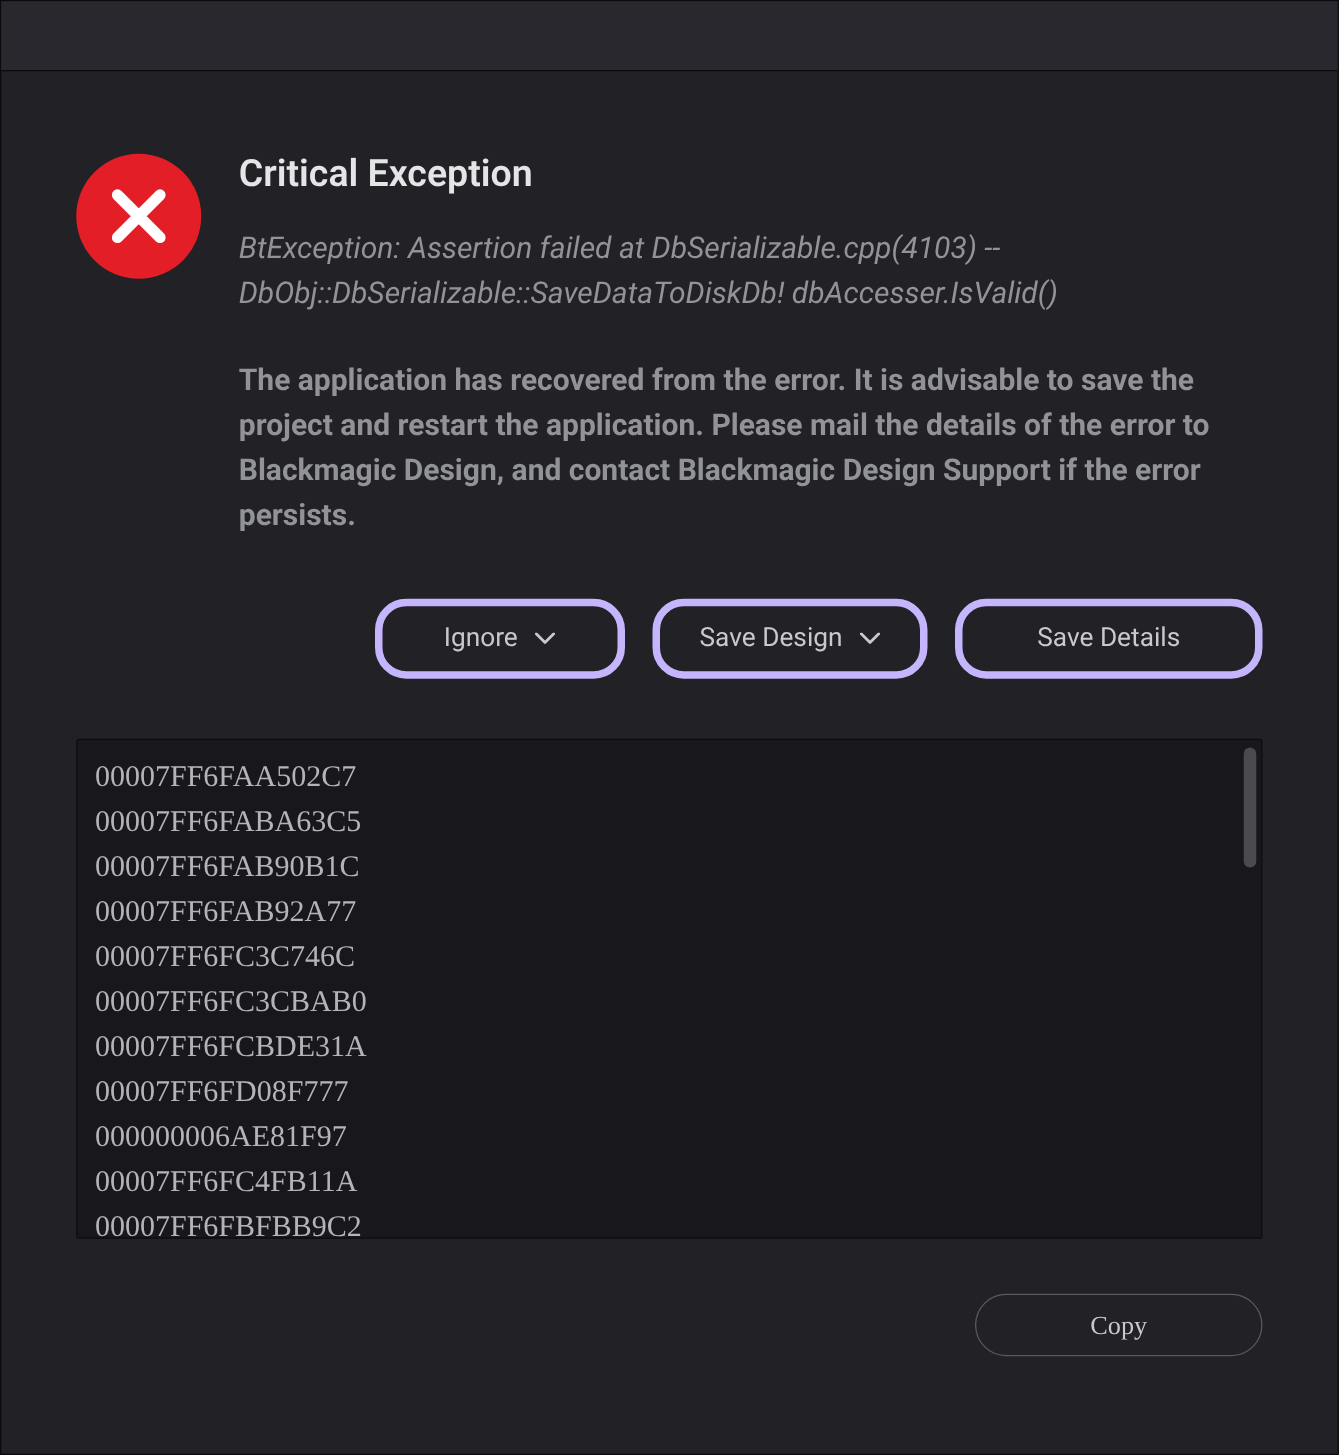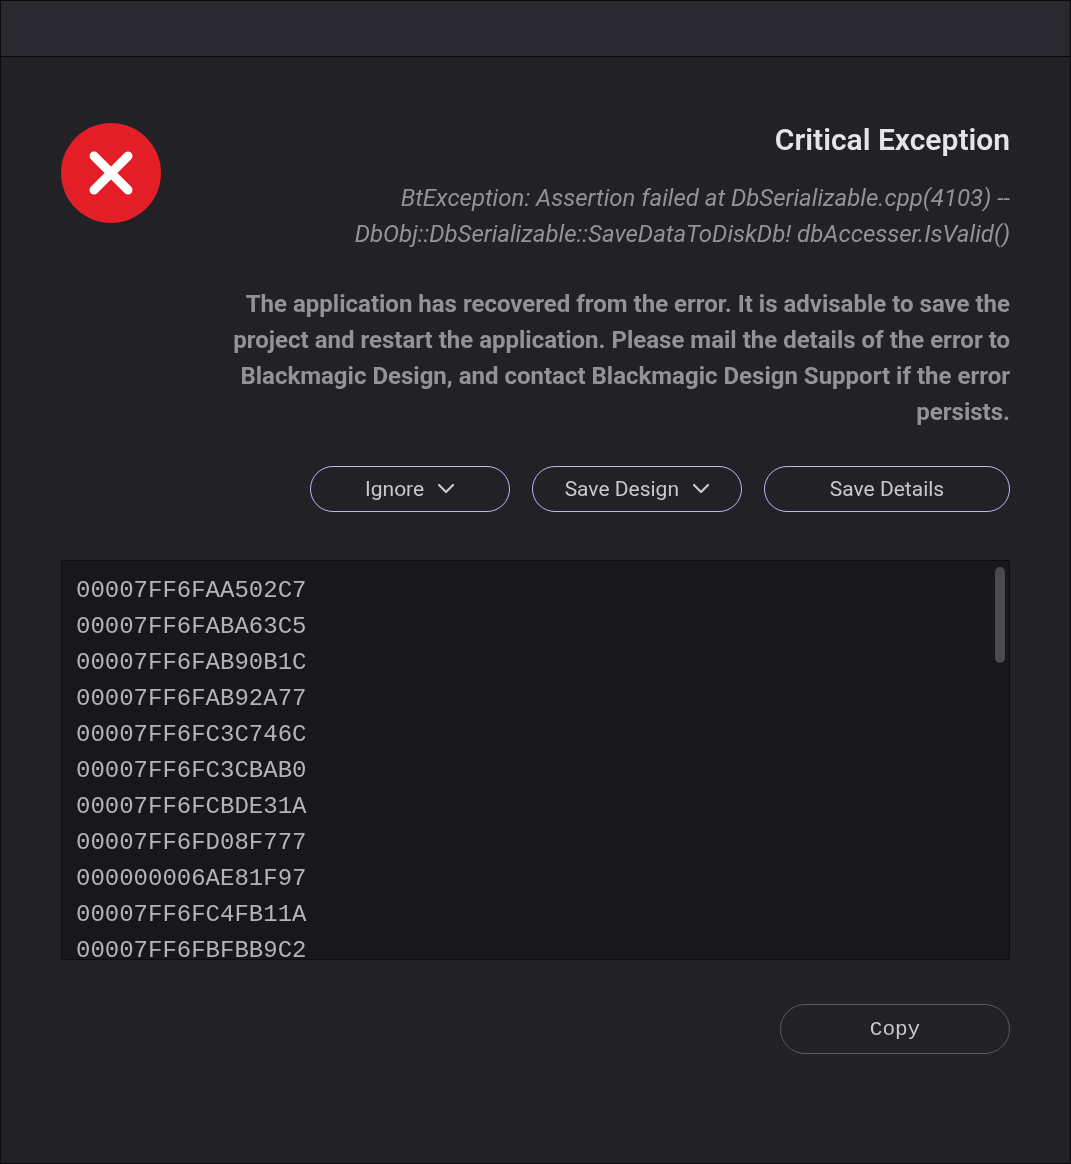--- a/index.html
+++ b/index.html
@@ -30,22 +30,21 @@
     }
     .content {
       flex: 1;
       padding: 60px 60px 40px 60px;
       display: flex;
       flex-direction: column;
     }
     .header-row {
       display: flex;
       gap: 30px;
-      margin-bottom: 36px;
-      text-align: right;
+      margin-bottom: 49px;
     }
     .icon-circle {
       width: 100px;
       height: 100px;
       border-radius: 50%;
       background: #e31e27;
       display: flex;
       align-items: center;
       justify-content: center;
       flex: 0 0 auto;
@@ -76,22 +75,22 @@
       font-weight: bold;
     }
     .button-row {
       display: flex;
       gap: 22px;
       justify-content: flex-end;
       margin-bottom: 48px;
       padding-right: 0;
     }
     .pill-button {
-      height: 46px;
-      border: 1px solid #c4b5fd;
+      height: 64px;
+      border: 6px solid #c4b5fd;
       border-radius: 25px;
       background: transparent;
       color: #c8c9cc;
       font-size: 21px;
       font-family: inherit;
       padding: 0 32px;
       display: flex;
       align-items: center;
       justify-content: center;
       gap: 14px;
@@ -113,21 +112,21 @@
       padding: 12px 14px;
       height: 400px;
       position: relative;
       margin-bottom: 44px;
       overflow: hidden;
     }
     .details-text {
       color: #b3b4b8;
       font-size: 24px;
       line-height: 1.5;
-      font-family: Liberation Mono, monospace;
+      font-family: Liberation Serif, serif;
       white-space: pre;
     }
     .scrollbar {
       position: absolute;
       right: 4px;
       top: 6px;
       width: 10px;
       height: 96px;
       background: #4a4a50;
       border-radius: 5px;
@@ -136,21 +135,21 @@
       display: flex;
       justify-content: flex-end;
     }
     .copy-button {
       height: 50px;
       border: 1px solid #5a5a60;
       border-radius: 25px;
       background: transparent;
       color: #c8c9cc;
       font-size: 21px;
-      font-family: Liberation Mono, monospace;
+      font-family: Liberation Serif, serif;
       padding: 0 32px;
       min-width: 230px;
       cursor: pointer;
     }
   </style>
 </head>
 <body>
 
 <div class="window">
   <div class="titlebar"></div>

